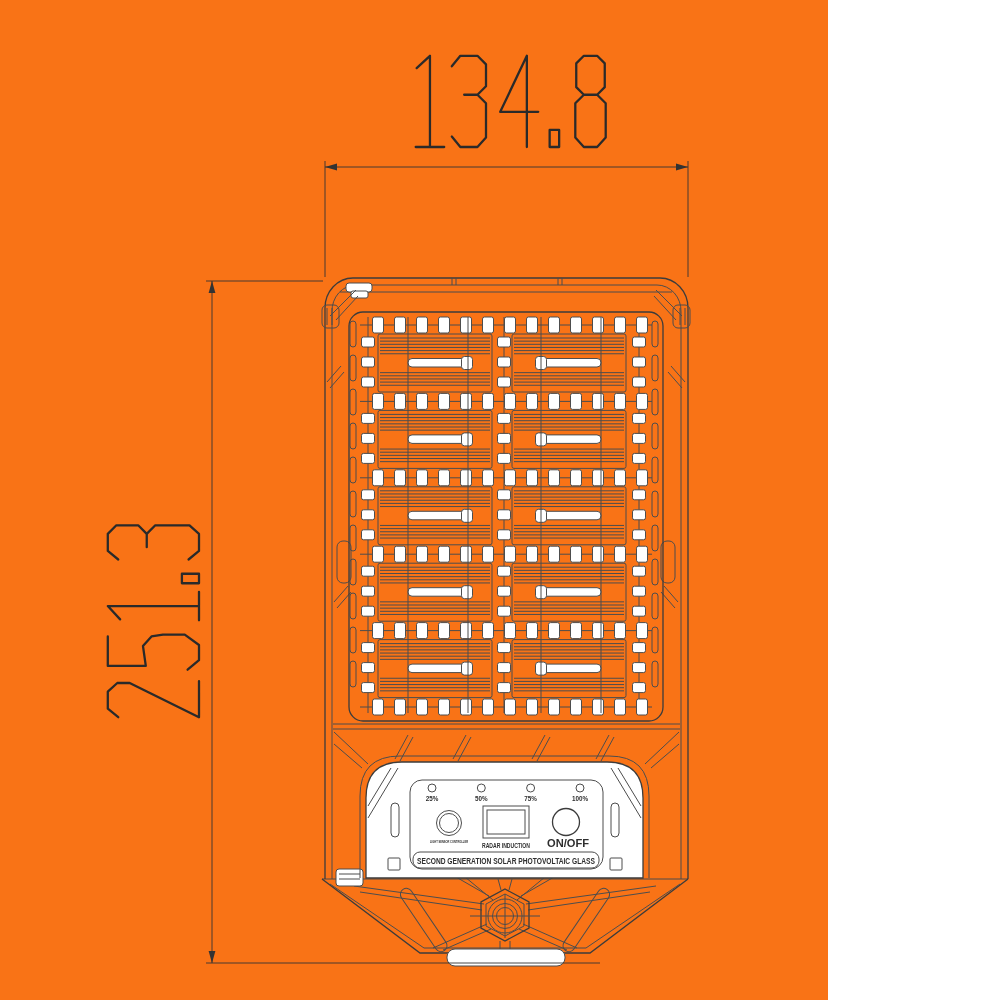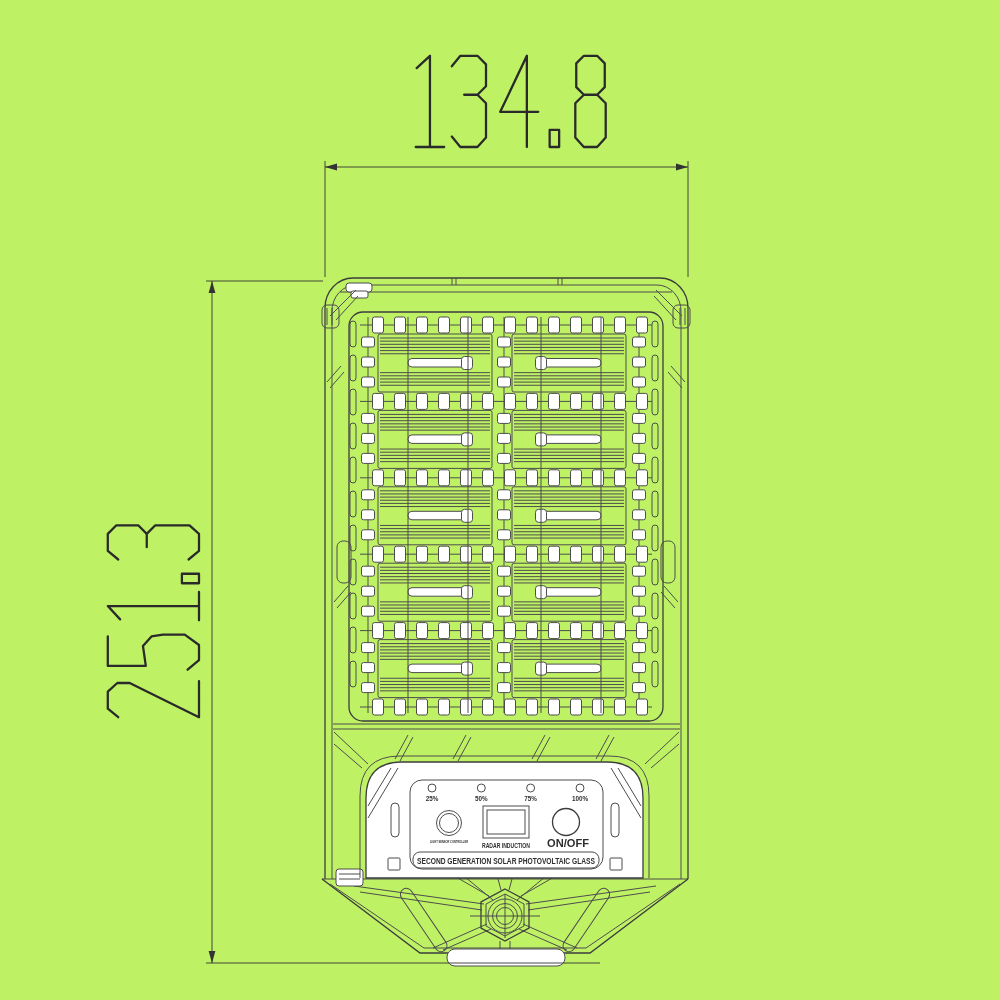--- a/index.html
+++ b/index.html
@@ -1,16 +1,16 @@
 <!DOCTYPE html>
 <html><head>
 <meta charset="utf-8">
 <style>
   html,body{margin:0;padding:0;background:#fff;width:1000px;height:1000px;overflow:hidden;}
-  #stage{width:1000px;height:1000px;background:#bef264;}
+  #stage{width:828px;height:1000px;background:#f97316;}
   svg{display:block;}
   svg text{font-family:"Liberation Sans", sans-serif; fill:#2e2e2e;}
   .ln{stroke:#4d4d4d;stroke-width:1;fill:none;}
   .ln2{stroke:#3c3c3c;stroke-width:1.3;fill:none;}
   .wfill{fill:#ffffff;stroke:#4d4d4d;stroke-width:1;}
   .dim{stroke:#333;stroke-width:0.9;fill:none;}
   .dimfill{fill:#333;stroke:none;}
   .digit{stroke:#2a2a2a;stroke-width:2.4;fill:none;stroke-linecap:round;stroke-linejoin:round;}
 </style>
 </head>

